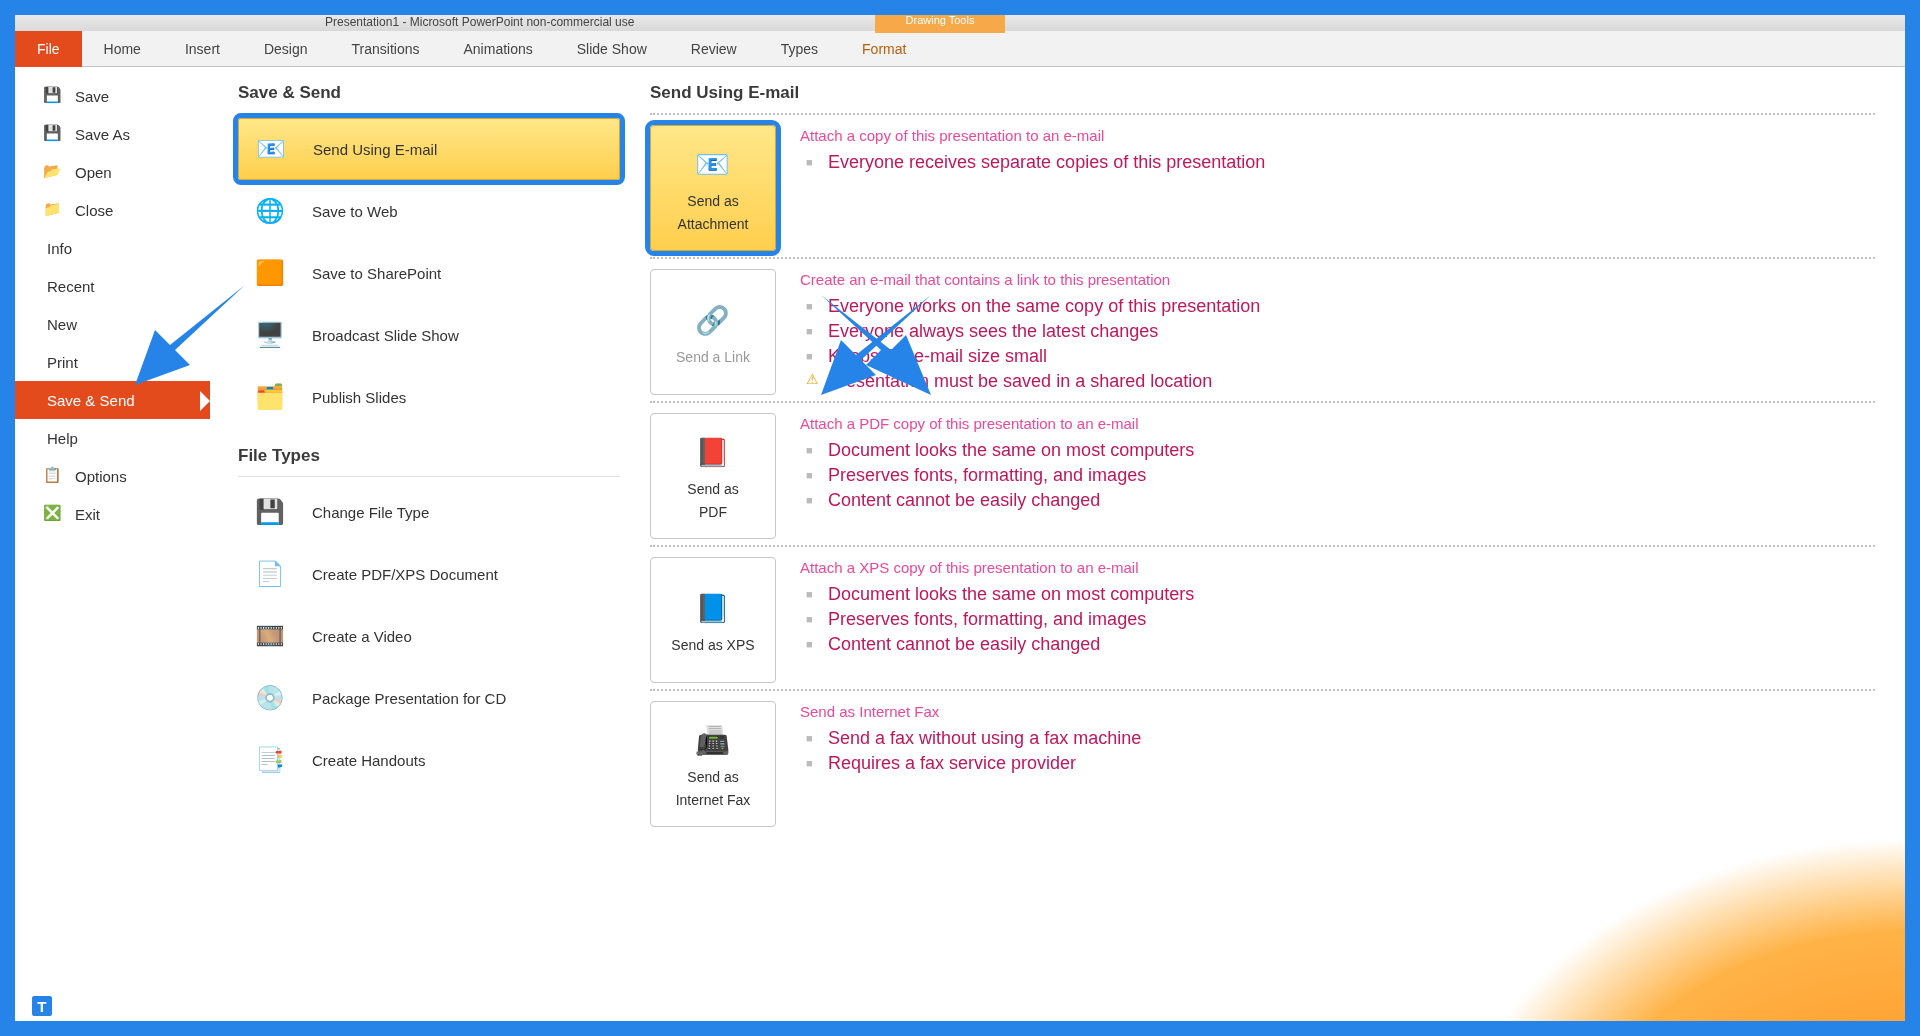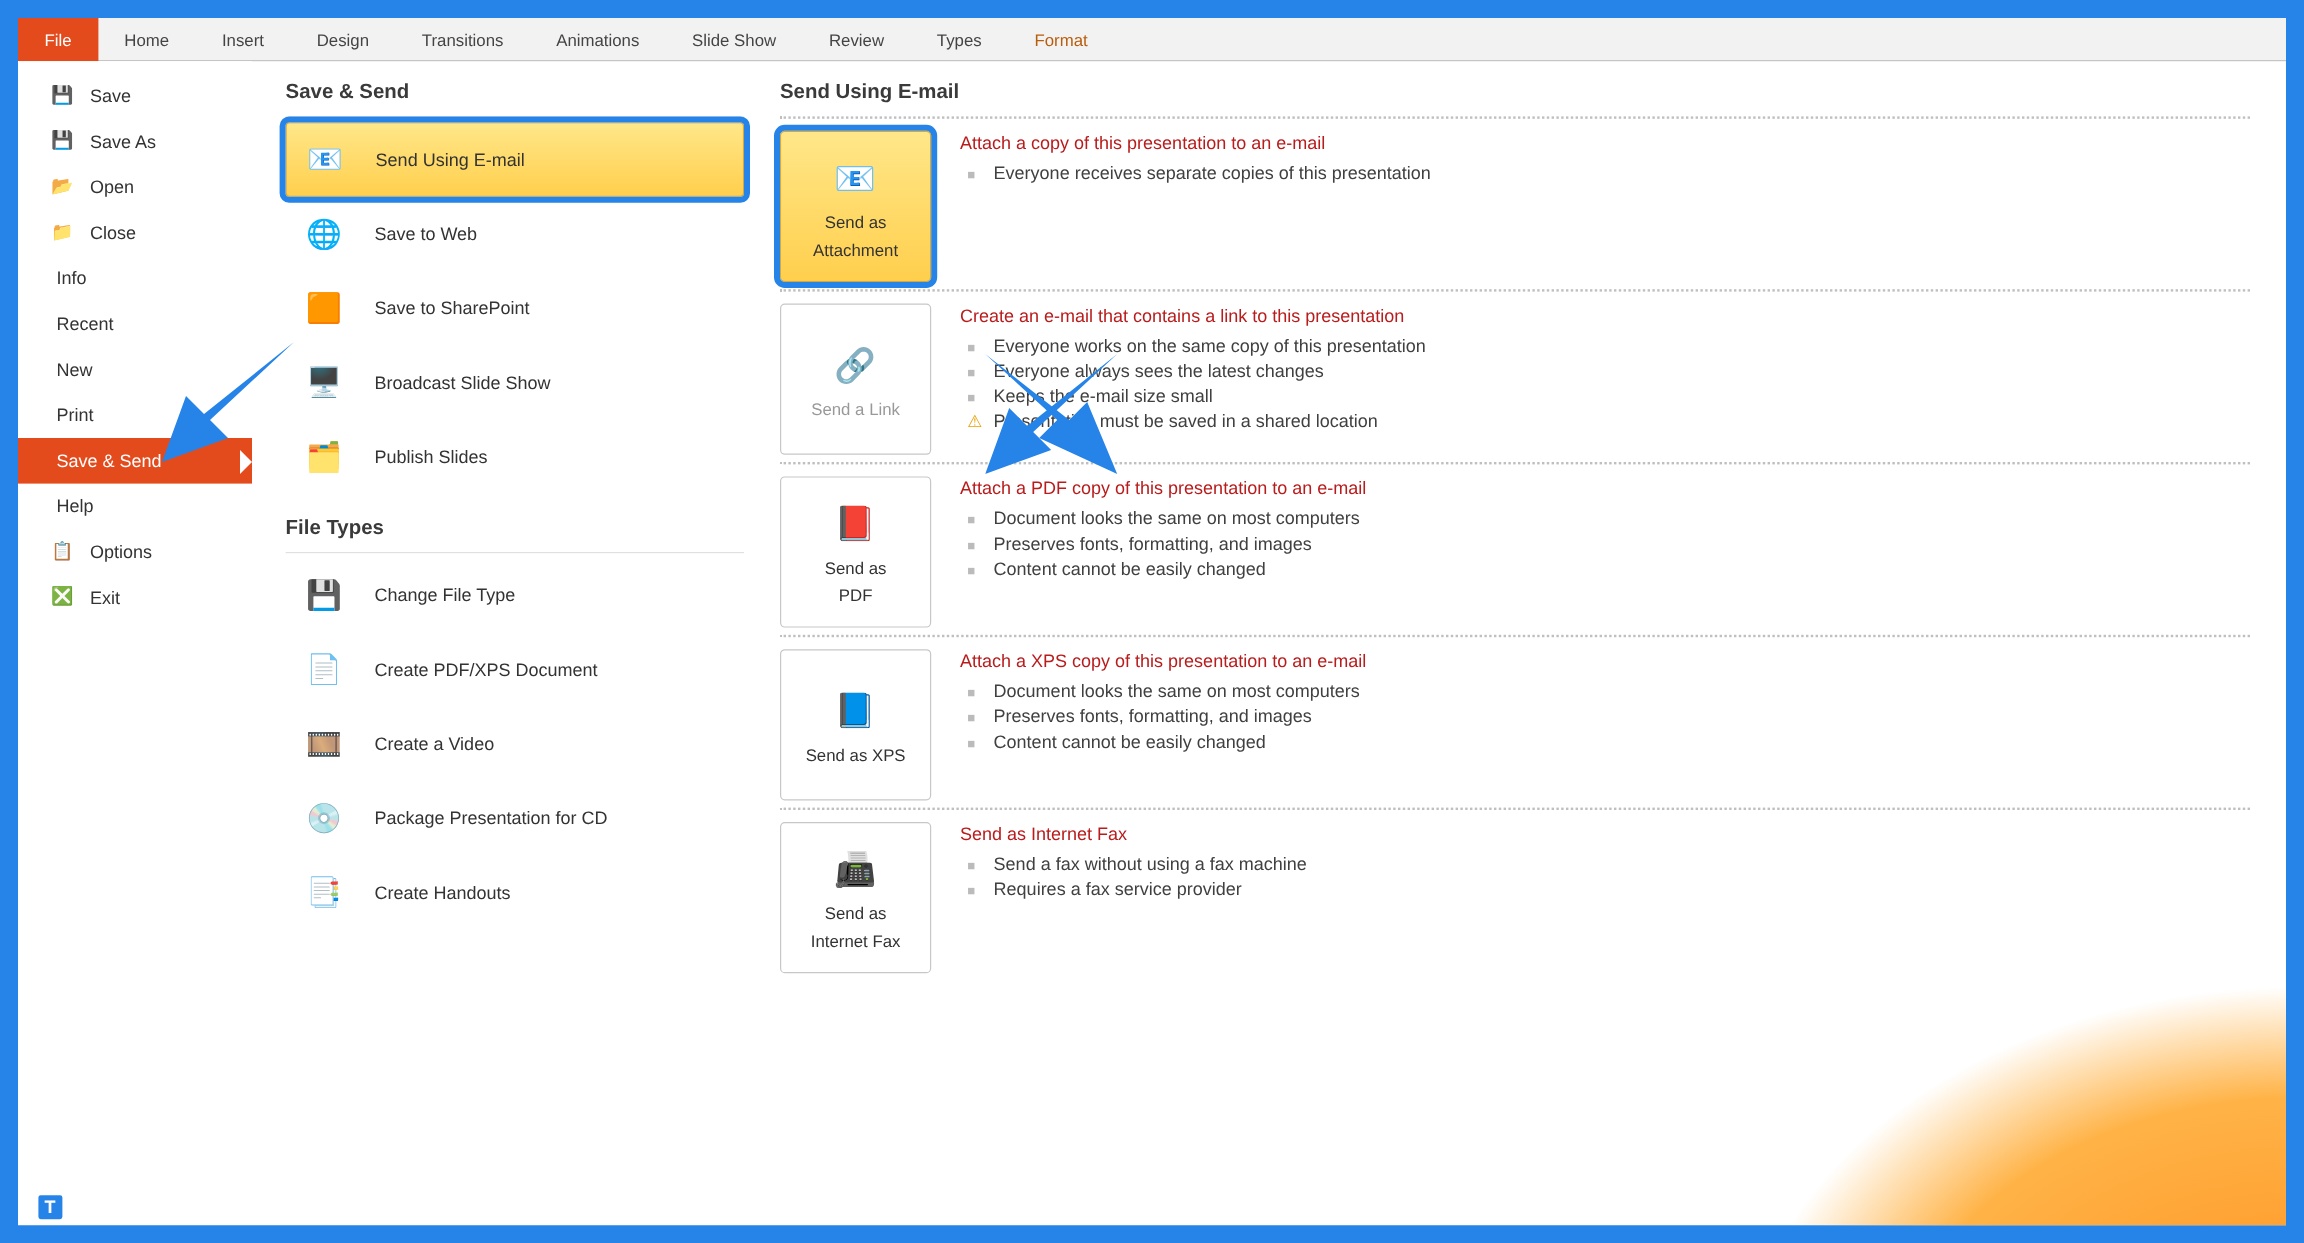--- a/index.html
+++ b/index.html
@@ -27,37 +27,41 @@
 .mid-icon { width:40px; height:40px; display:flex; align-items:center; justify-content:center; font-size:24px; }
 .right { flex:1; padding:16px 30px 0 10px; position:relative; }
 .right .hline { border-top:2px dotted #bfbfbf; margin:6px 0 10px; }
 .email-block { display:flex; gap:24px; margin-bottom:4px; }
 .big-btn { width:126px; height:126px; border:1px solid #c7c7c7; border-radius:4px; display:flex; flex-direction:column; align-items:center; justify-content:center; gap:6px; font-size:14px; color:#333; text-align:center; cursor:pointer; line-height:1.2; }
 .big-btn.selected { background:linear-gradient(#ffe789,#ffcf4d); border-color:#d9a92e; }
 .big-btn.highlighted { outline:5px solid #2684e8; }
 .big-btn.disabled { color:#999; }
 .big-icon { width:44px; height:44px; display:flex; align-items:center; justify-content:center; font-size:28px; }
 .desc { flex:1; padding-top:2px; }
-.desc .heading { font-size:15px; color:#b91c1c; margin-bottom:6px; }
+.desc .heading { font-size:15px; color:#ec4899; margin-bottom:6px; }
 .desc ul { list-style:none; }
-.desc li { font-size:15px; color:#404040; padding:2px 0 2px 28px; position:relative; }
+.desc li { font-size:18px; color:#be185d; padding:2px 0 2px 28px; position:relative; }
 .desc li::before { content:'■'; position:absolute; left:6px; color:#bbb; font-size:11px; top:6px; }
 .desc li.warn::before { content:'⚠'; color:#e8a100; font-size:14px; top:2px; }
 .arrow1 { position:absolute; left:120px; top:270px; pointer-events:none; }
 .arrow2 { position:absolute; left:806px; top:280px; pointer-events:none; }
 .corner-wave { position:absolute; right:-240px; bottom:-90px; width:760px; height:320px; background:radial-gradient(ellipse at 70% 120%, #ff8c1a 0%, #ffb347 45%, rgba(255,255,255,0) 62%); pointer-events:none; }
 .branding { position:absolute; left:30px; bottom:18px; display:flex; align-items:center; gap:8px; color:#fff; font-weight:600; font-size:20px; letter-spacing:0.5px; }
 .branding .t { width:24px; height:24px; background:#2684e8; color:#fff; border-radius:4px; display:flex; align-items:center; justify-content:center; font-weight:700; font-size:15px; border:2px solid #fff; }
 .branding .net { font-weight:400; }
 .ic { display:inline-block; width:20px; height:20px; }
 </style>
 </head>
 <body>
 
 <div class="frame">
+  <div class="titlebar">
+    <span>Presentation1 - Microsoft PowerPoint non-commercial use</span>
+    <div class="contextual">Drawing Tools</div>
+  </div>
 
   <div class="ribbon">
     <div class="tab file">File</div>
     <div class="tab">Home</div>
     <div class="tab">Insert</div>
     <div class="tab">Design</div>
     <div class="tab">Transitions</div>
     <div class="tab">Animations</div>
     <div class="tab">Slide Show</div>
     <div class="tab">Review</div>

